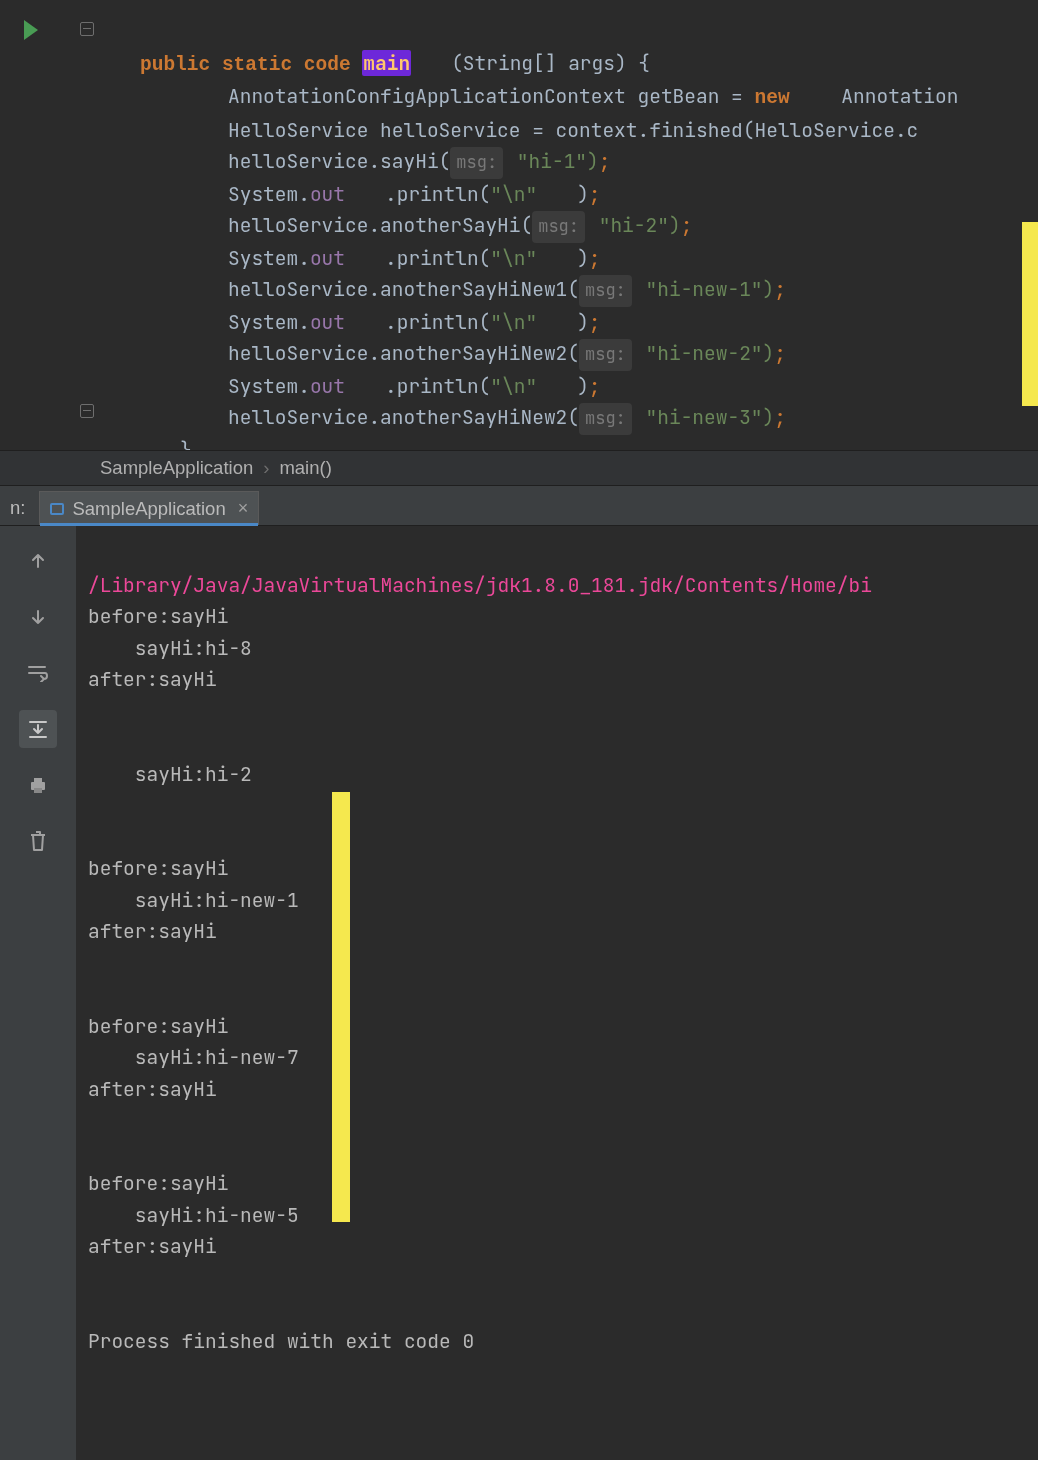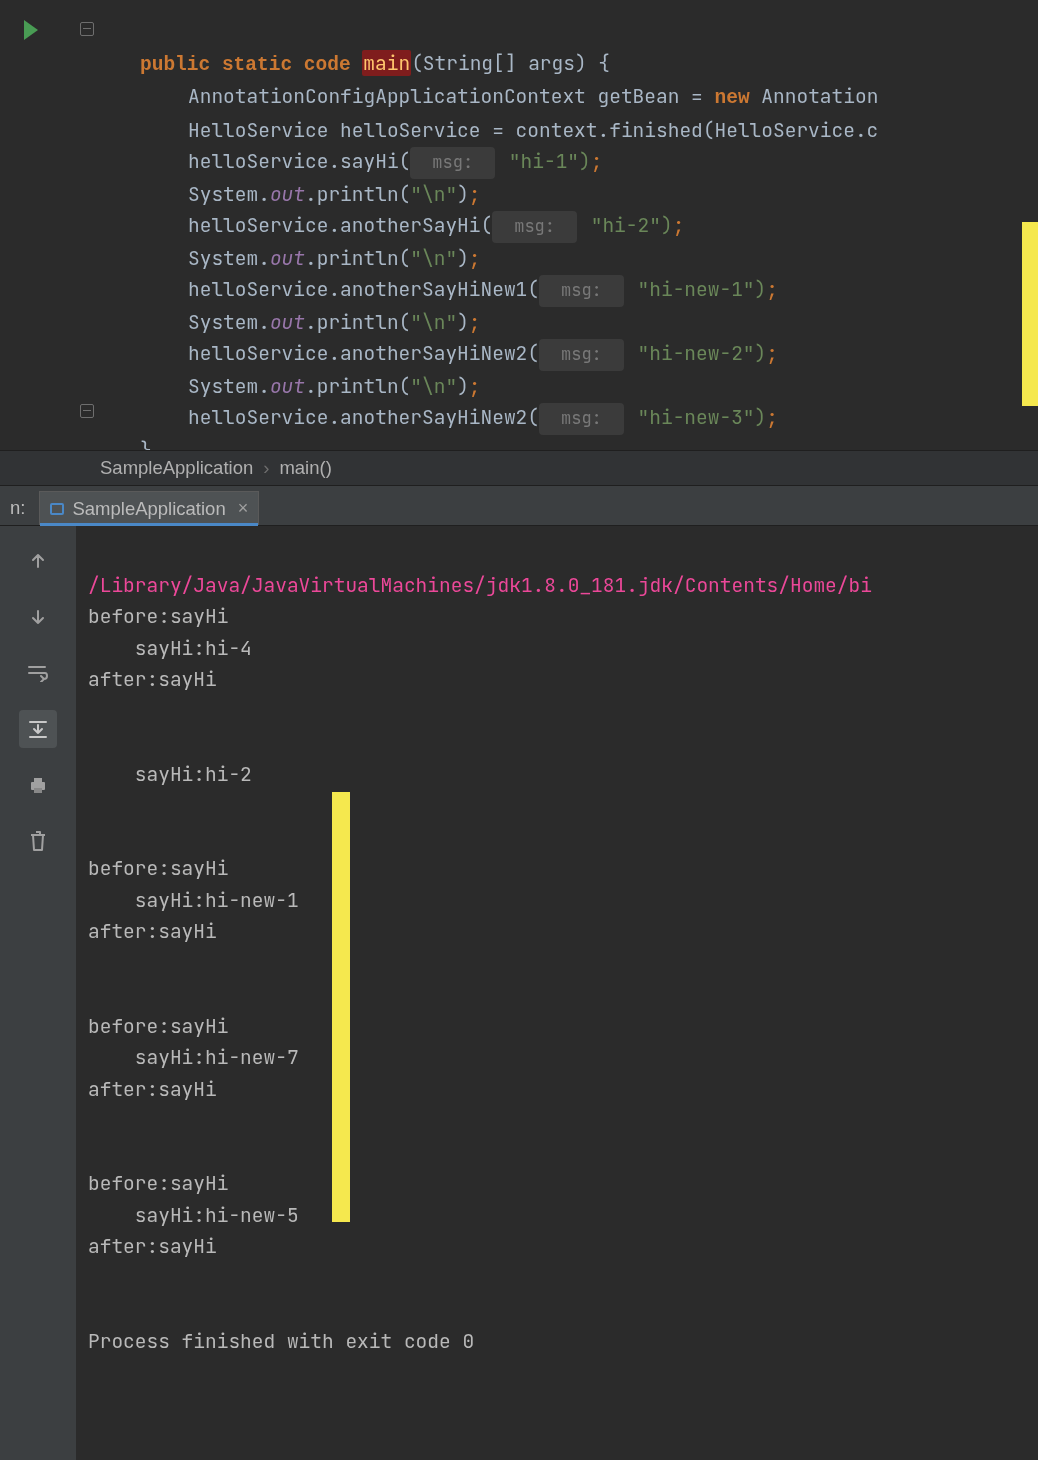--- a/index.html
+++ b/index.html
@@ -37,35 +37,35 @@
     width:8px; height:1px; background:#6e6e6e;
   }
   .fold.top { top:22px; }
   .fold.bot { top:404px; }
   .code {
     padding-top:16px;
     line-height:31.5px;
     white-space:pre;
   }
   .kw2 { color:#cc7832; font-weight:bold;font-family:Liberation Mono, monospace; }
-  .ident { color:#a9b7c6; }
-  .field { color:#9876aa; font-style:italic; }
+  .ident { color:#a9b7c6;padding-left:40px; }
+  .field { color:#9876aa; }
   .str { color:#6a8759; }
   .hint {
     display:inline-block;
     background:#3b3b3b;
     color:#787878;
     font-size:17px;
-    padding:0 22px;
+    padding:0 6px;
     border-radius:4px;
     margin-right:2px;
     font-style:normal;
   }
   .semi { color:#cc7832; }
-  .hl-main { background:#7f1d1d; border-radius:2px; padding:0 1px; color:#ffc66d; }
+  .hl-main { background:#6d28d9; border-radius:2px; padding:0 1px; color:#ffc66d;font-weight:bold; }
   .ind1 { display:inline-block; width:40px; }
   .ind2 { display:inline-block; width:88px; }
   .warn-stripe-editor {
     position:absolute;
     right:0; top:222px;
     width:16px; height:184px;
     background:#f5e84e;
   }
 
   
@@ -211,21 +211,21 @@
     </div>
     <div class="tool-btn">
       <svg width="20" height="22" viewBox="0 0 20 22">
           <path d="M3 5 H17 M5 5 L6 20 H14 L15 5 M8 2 H12 V5" stroke="#a0a0a0" stroke-width="2" fill="none" stroke-linejoin="round"></path>
         </svg>
     </div>
   </div>
   <div class="console">
 <span class="cmd">/Library/Java/JavaVirtualMachines/jdk1.8.0_181.jdk/Contents/Home/bi</span>
 <span>before:sayHi</span>
-<span>    sayHi:hi-4</span>
+<span>    sayHi:hi-8</span>
 <span>after:sayHi</span>
 <span></span>
 <span></span>
 <span>    sayHi:hi-2</span>
 <span></span>
 <span></span>
 <span>before:sayHi</span>
 <span>    sayHi:hi-new-1</span>
 <span>after:sayHi</span>
 <span></span>

